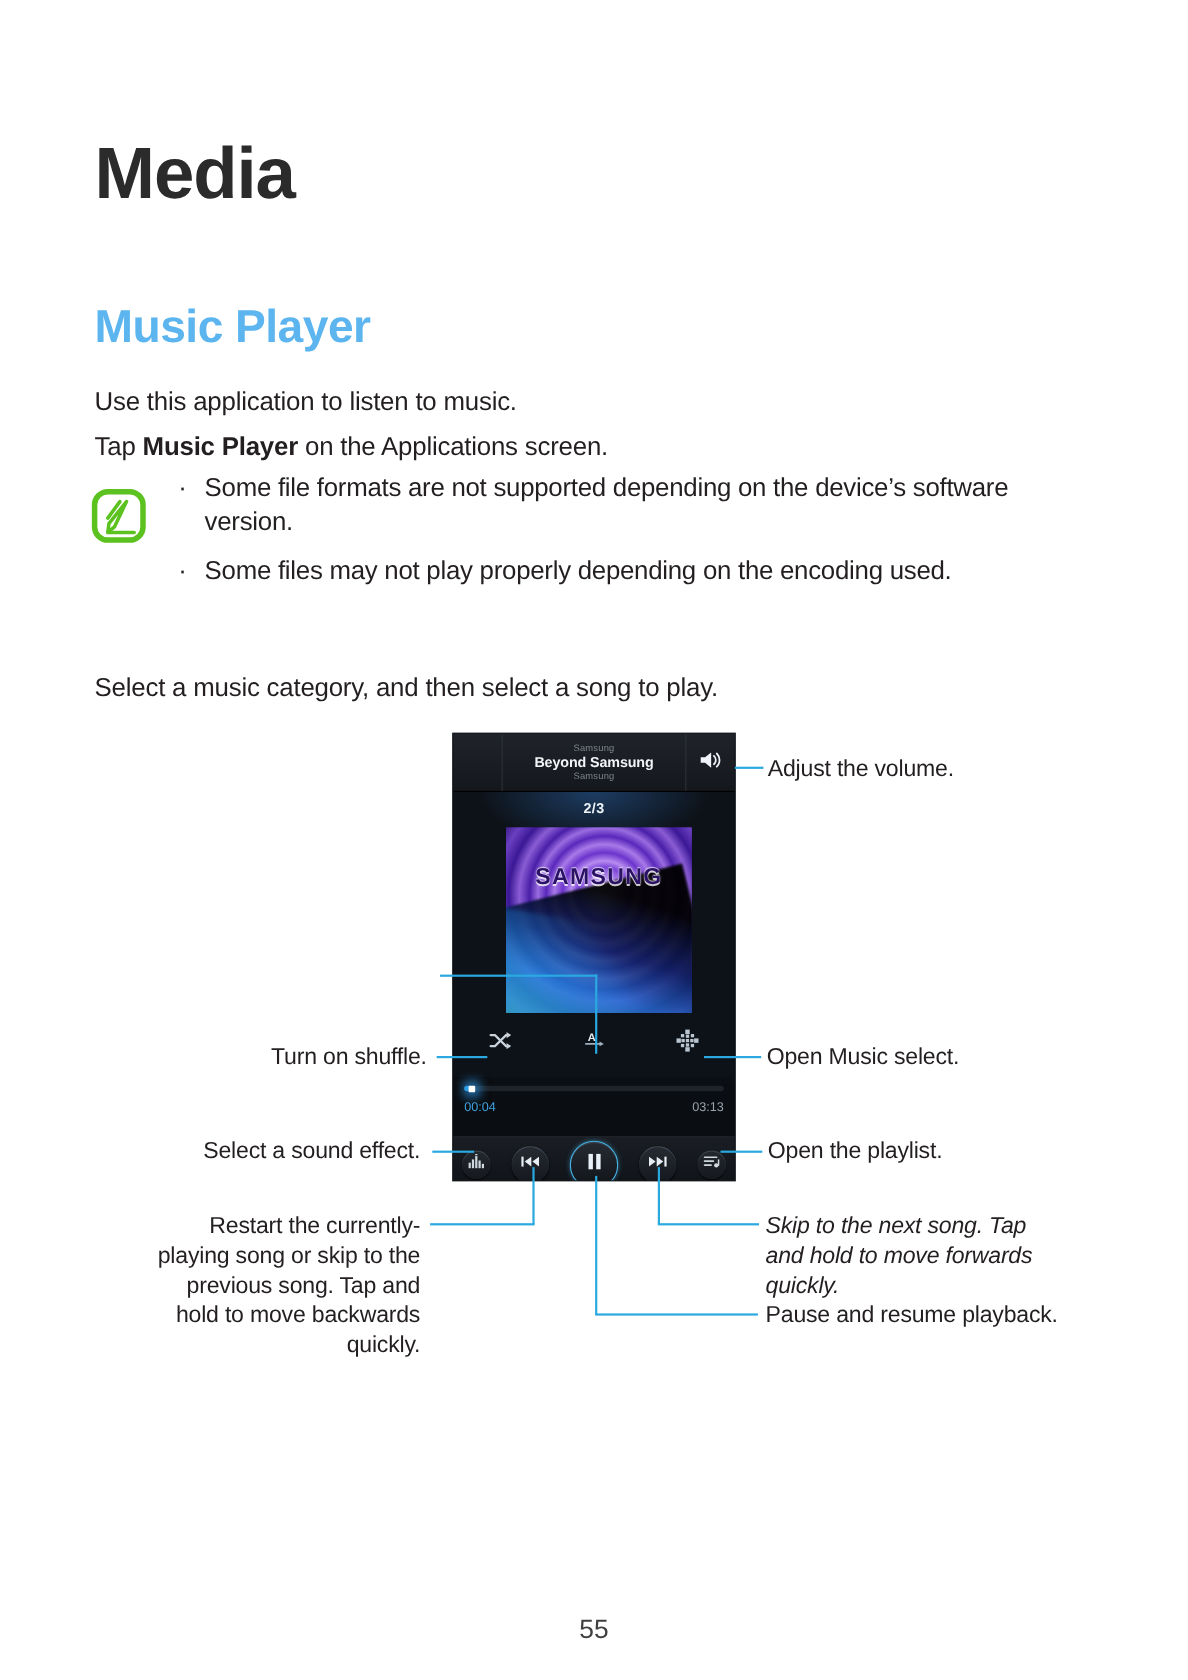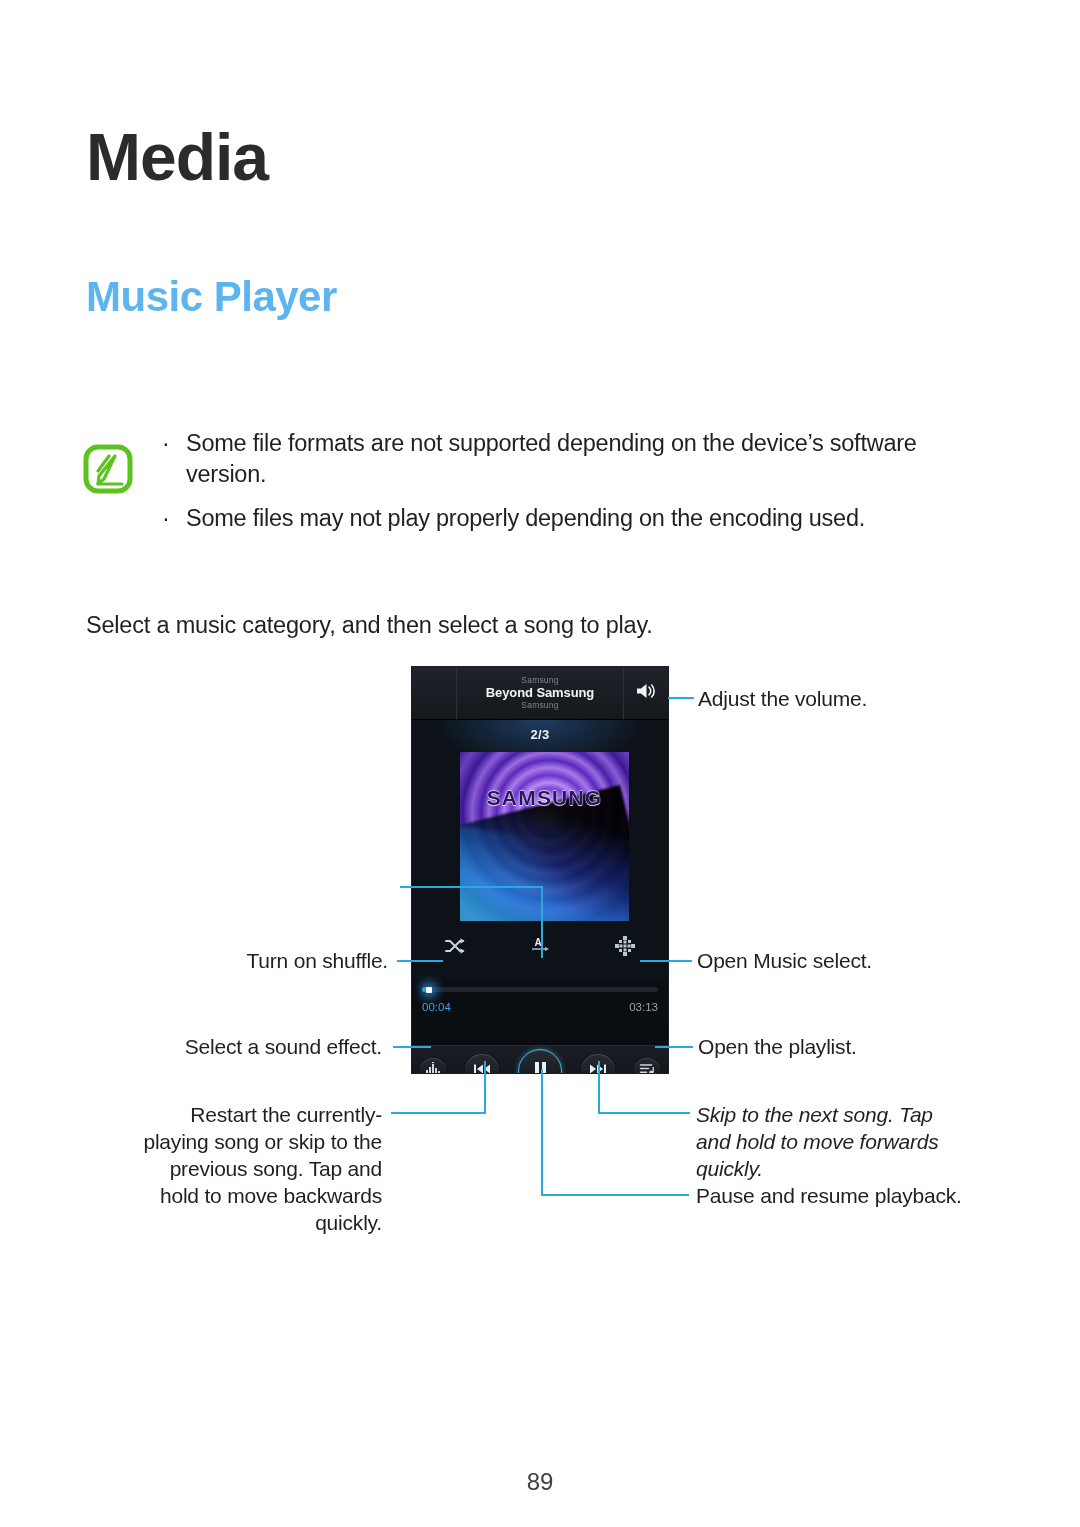--- a/index.html
+++ b/index.html
@@ -262,21 +262,21 @@
   }
   .opt-row .opt {
     flex: 1;
     display: flex;
     align-items: center;
     justify-content: center;
   }
 
   .ph-progress {
     position: relative;
-    height: 58px;
+    height: 46px;
     background: #0a0d11;
     padding: 0 10px;
   }
   .bar-wrap {
     position: relative;
     height: 5px;
     margin-top: 8px;
     background: #1f242b;
     border-radius: 3px;
   }
@@ -371,20 +371,22 @@
 </style>
 </head>
 <body>
 
 <div class="page">
 
   <div class="chapter-title">Media</div>
 
   <div class="h1-blue">Music Player</div>
 
+  <div class="para p1">Use this application to listen to music.</div>
+  <div class="para p2"><span>Tap </span><b>Music Player</b><span> on the Applications screen.</span></div>
 
   <div class="note">
     <div class="note-icon">
       <svg width="52" height="52" viewBox="0 0 52 52" aria-hidden="true">
         <rect x="4" y="4" width="44" height="44" rx="12" ry="12" fill="none" stroke="#5cc21f" stroke-width="5"></rect>
         <path d="M33 13 L17 33 L16 41 L22 36 Z" fill="none" stroke="#5cc21f" stroke-width="3.2" stroke-linejoin="round"></path>
         <path d="M27 13 L16 28" fill="none" stroke="#5cc21f" stroke-width="3.2" stroke-linecap="round"></path>
         <path d="M16 41 L40 41" fill="none" stroke="#5cc21f" stroke-width="3.2" stroke-linecap="round"></path>
       </svg>
     </div>
@@ -576,15 +578,15 @@
   <div class="callout left" style="left:120px; top:1034px; width:262px;">Select a sound effect.</div>
 
   <div class="callout right" style="left:698px; top:1034px;">Open the playlist.</div>
 
   <div class="callout left" style="left:130px; top:1102px; width:252px;">Restart the currently-playing song or skip to the previous song. Tap and hold to move backwards quickly.</div>
 
   <div class="callout right" style="left:696px; top:1102px; width:275px;font-style:italic;">Skip to the next song. Tap and hold to move forwards quickly.</div>
 
   <div class="callout right" style="left:696px; top:1183px; width:290px;">Pause and resume playback.</div>
 
-  <div class="page-num">89</div>
+  <div class="page-num">55</div>
 
 </div>
 
 </body></html>

